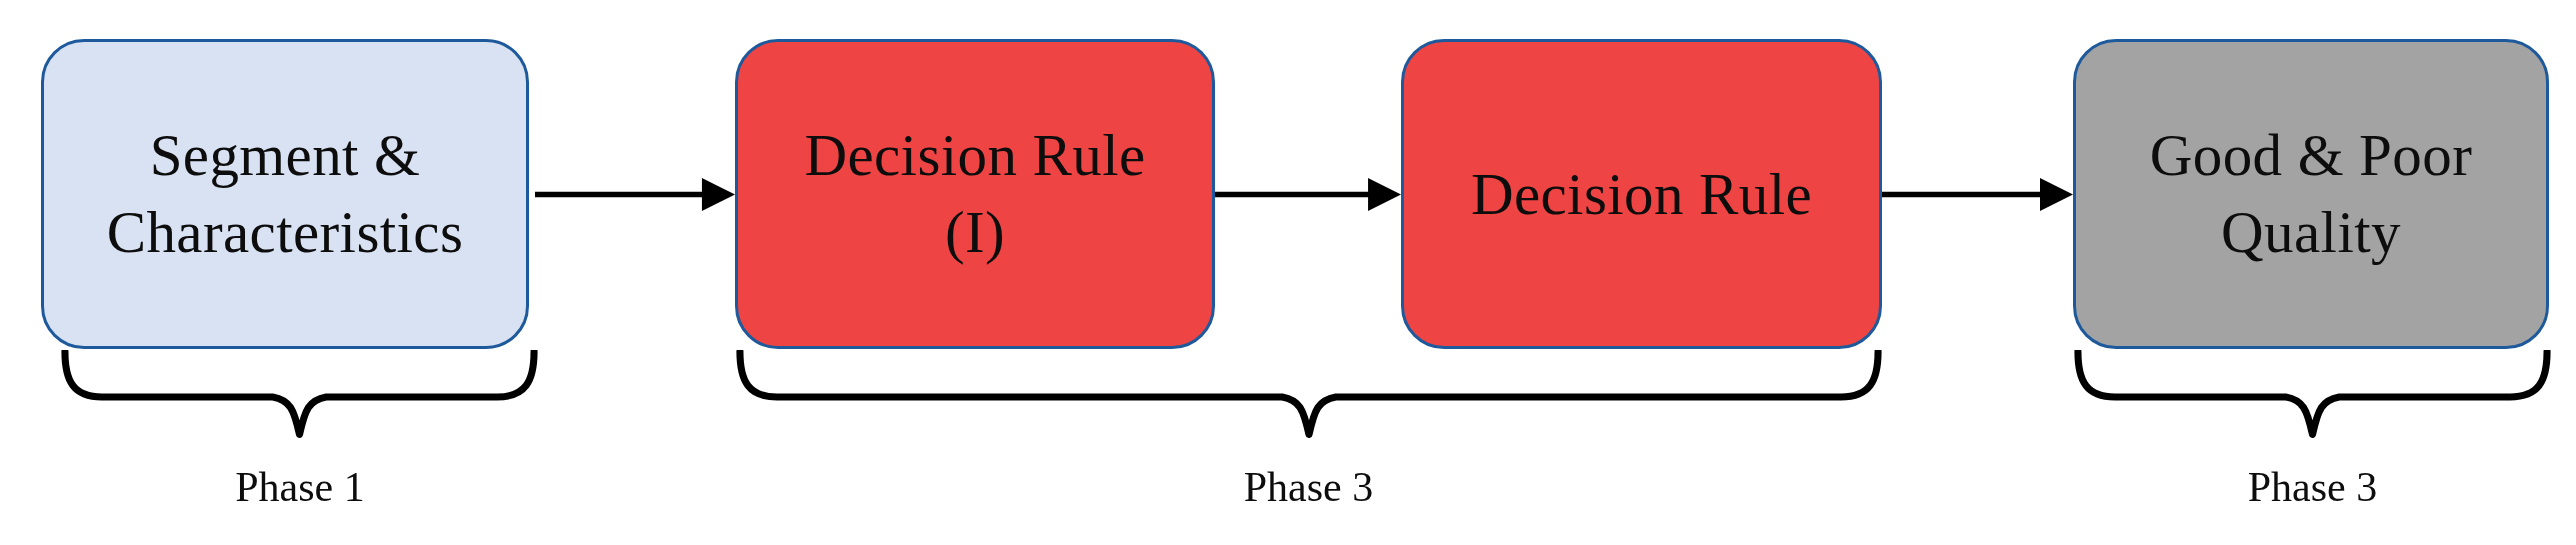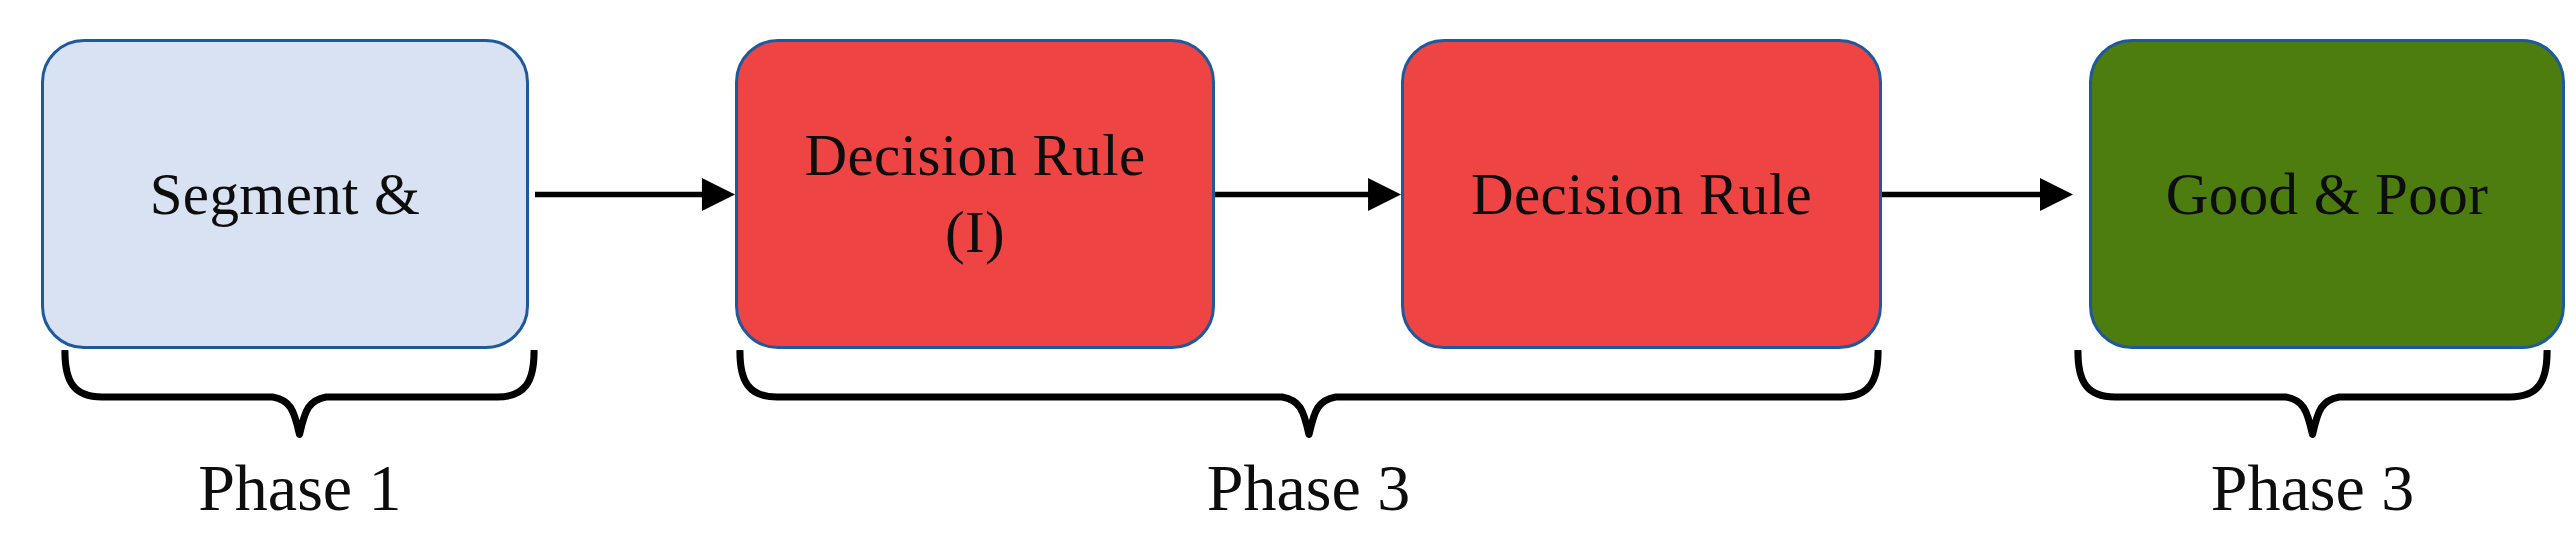--- a/index.html
+++ b/index.html
@@ -29,21 +29,21 @@
   }
   .box-label {
     font-size: 59px;
     line-height: 77px;
     color: #0d0d0d;
     letter-spacing: 0.4px;
   }
   .box-label span { display: block; }
   .fill-blue   { background: #D9E2F3; }
   .fill-peach  { background: #ef4444; }
-  .fill-yellow { background: #4d7c0f; margin-left: 16px; }
+  .fill-yellow { background: #a3a3a3; }
 
   .box-1 { left: 41px;   width: 488px; }
   .box-2 { left: 735px;  width: 480px; }
   .box-3 { left: 1401px; width: 481px; }
   .box-4 { left: 2073px; width: 476px; }
 
   .arrow {
     position: absolute;
     top: 171px;
     height: 47px;
@@ -61,55 +61,57 @@
   .brace-1 { left: 61px;   width: 477px; }
   .brace-2 { left: 736px;  width: 1146px; }
   .brace-3 { left: 2074px; width: 477px; }
   .brace svg { display: block; width: 100%; height: 100%; }
 
   .phase-label {
     position: absolute;
     top: 450px;
     width: 551px;
     text-align: center;
-    font-size: 66px;
+    font-size: 42px;
     line-height: 75px;
     color: #0d0d0d;
   }
   .phase-1 { left: 24.4px; }
   .phase-2 { left: 1033px; }
   .phase-3 { left: 2037px; }
 </style>
 </head>
 <body>
 
 <div class="canvas">
 
   <div class="box box-1 fill-blue">
     <div class="box-label">
       <span>Segment &amp;</span>
+      <span>Characteristics</span>
     </div>
   </div>
 
   <div class="box box-2 fill-peach">
     <div class="box-label">
       <span>Decision Rule</span>
       <span>(I)</span>
     </div>
   </div>
 
   <div class="box box-3 fill-peach">
     <div class="box-label">
       <span>Decision Rule</span>
     </div>
   </div>
 
   <div class="box box-4 fill-yellow">
     <div class="box-label">
       <span>Good &amp; Poor</span>
+      <span>Quality</span>
     </div>
   </div>
 
   <div class="arrow arrow-1">
     <svg viewBox="0 0 254 60" preserveAspectRatio="none">
       <line x1="0" y1="30" x2="218" y2="30" stroke="#000" stroke-width="7"></line>
       <polygon points="212,9 254,30 212,51" fill="#000"></polygon>
     </svg>
   </div>
   <div class="arrow arrow-2">

